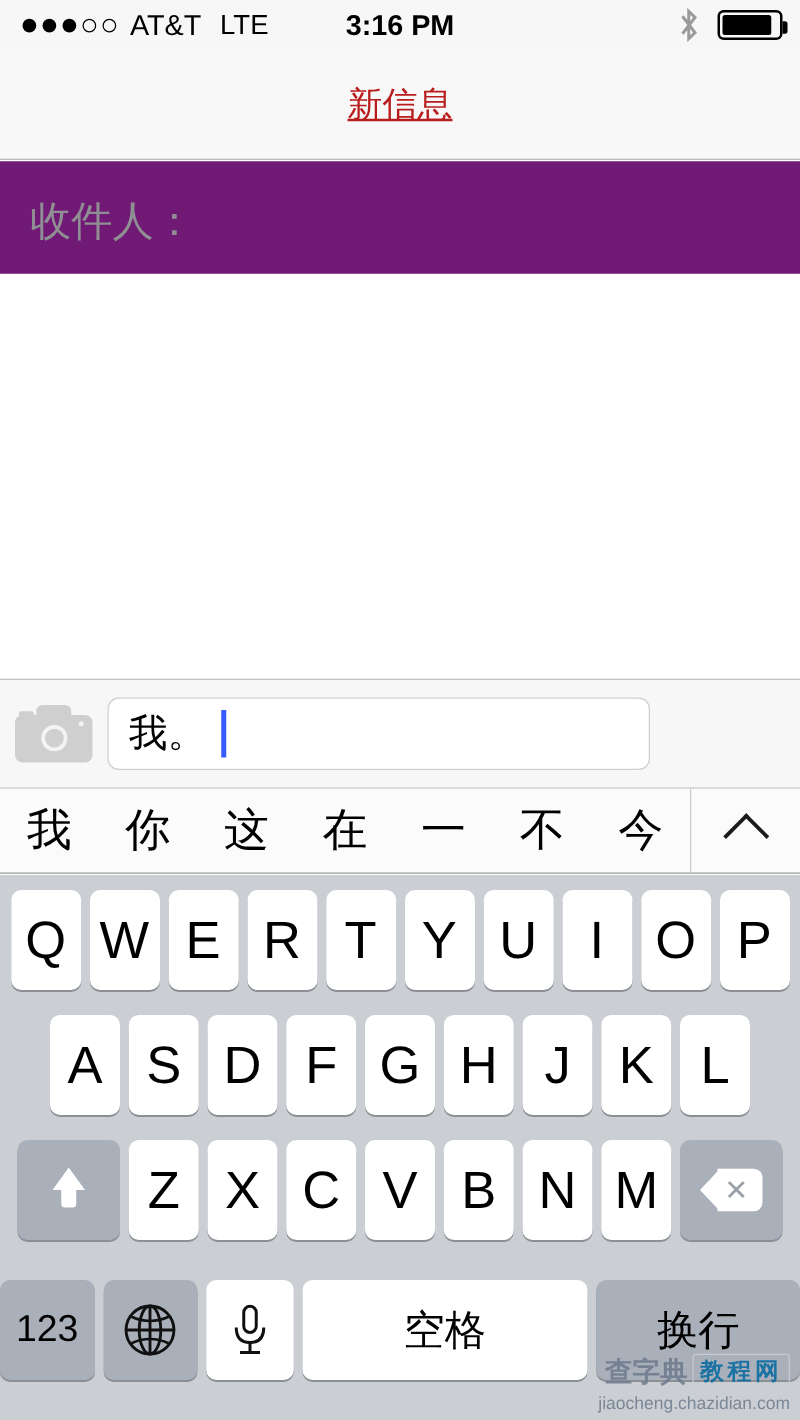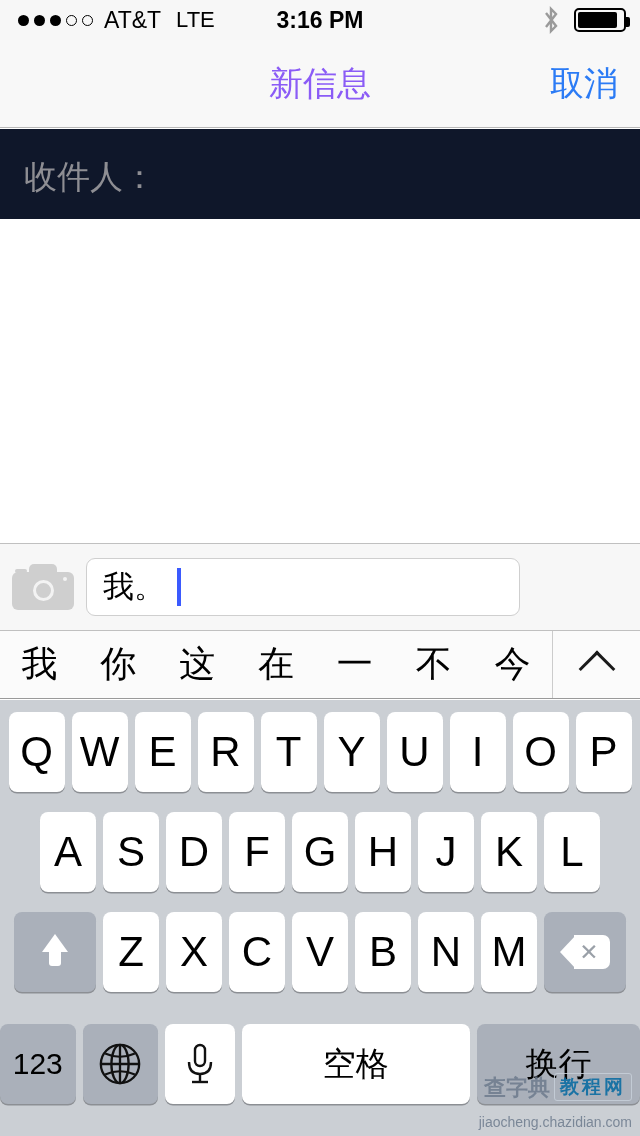--- a/index.html
+++ b/index.html
@@ -41,29 +41,29 @@
     background:#000; border-radius:0 2px 2px 0;
   }
 
   
   .nav-bar {
     position:absolute; top:40px; left:0; width:640px; height:88px;
     background:#f8f8f8;
     border-bottom:1px solid #b8b8b8;
     display:flex; align-items:center; justify-content:center;
   }
-  .nav-title { font-size:34px; color:#8b5cf6; }
+  .nav-title { font-size:28px; color:#b91c1c;text-decoration:underline; }
   .nav-cancel {
     position:absolute; right:22px; font-size:34px; color:#2b7bf5;
   }
 
   
   .recipient-row {
     position:absolute; top:129px; left:0; width:640px; height:97px;
-    background:#0f172a;
+    background:#701a75;
     border-bottom:1px solid #b0b0b0;
     display:flex; align-items:center;
   }
   .recipient-label {
     padding-left:24px; font-size:33px; color:#8e8e93;
   }
 
   
   .message-area {
     position:absolute; top:219px; left:0; width:640px; height:324px;
@@ -203,21 +203,21 @@
     position:absolute; right:8px; bottom:6px;
     text-align:right; pointer-events:none; opacity:0.85;
   }
   .wm-top { display:flex; align-items:flex-start; gap:4px; justify-content:flex-end; }
   .wm-cn { font-size:22px; color:#6d7b8d; font-weight:bold; }
   .wm-box {
     font-size:19px; color:#0369a1; font-weight:bold;
     border:1.5px solid #c8d0da; border-radius:3px; padding:0 5px;
     letter-spacing:3px;
   }
-  .wm-url { font-size:14px; color:#6d7b8d; margin-top:11px; }
+  .wm-url { font-size:14px; color:#6d7b8d; margin-top:1px; }
 </style>
 </head>
 <body>
 
 <div id="phone">
 
   <div class="status-bar">
     <div class="sb-left">
       <div class="dots">
         <span class="dot filled"></span>
@@ -236,21 +236,20 @@
       </svg>
       <div class="battery">
         <div class="battery-fill"></div>
         <div class="battery-cap"></div>
       </div>
     </div>
   </div>
 
   <div class="nav-bar">
     <div class="nav-title">新信息</div>
-    <div class="nav-cancel">取消</div>
   </div>
 
   <div class="recipient-row">
     <span class="recipient-label">收件人：</span>
     <span></span>
   </div>
 
   <div class="message-area"></div>
 
   <div class="input-toolbar">

